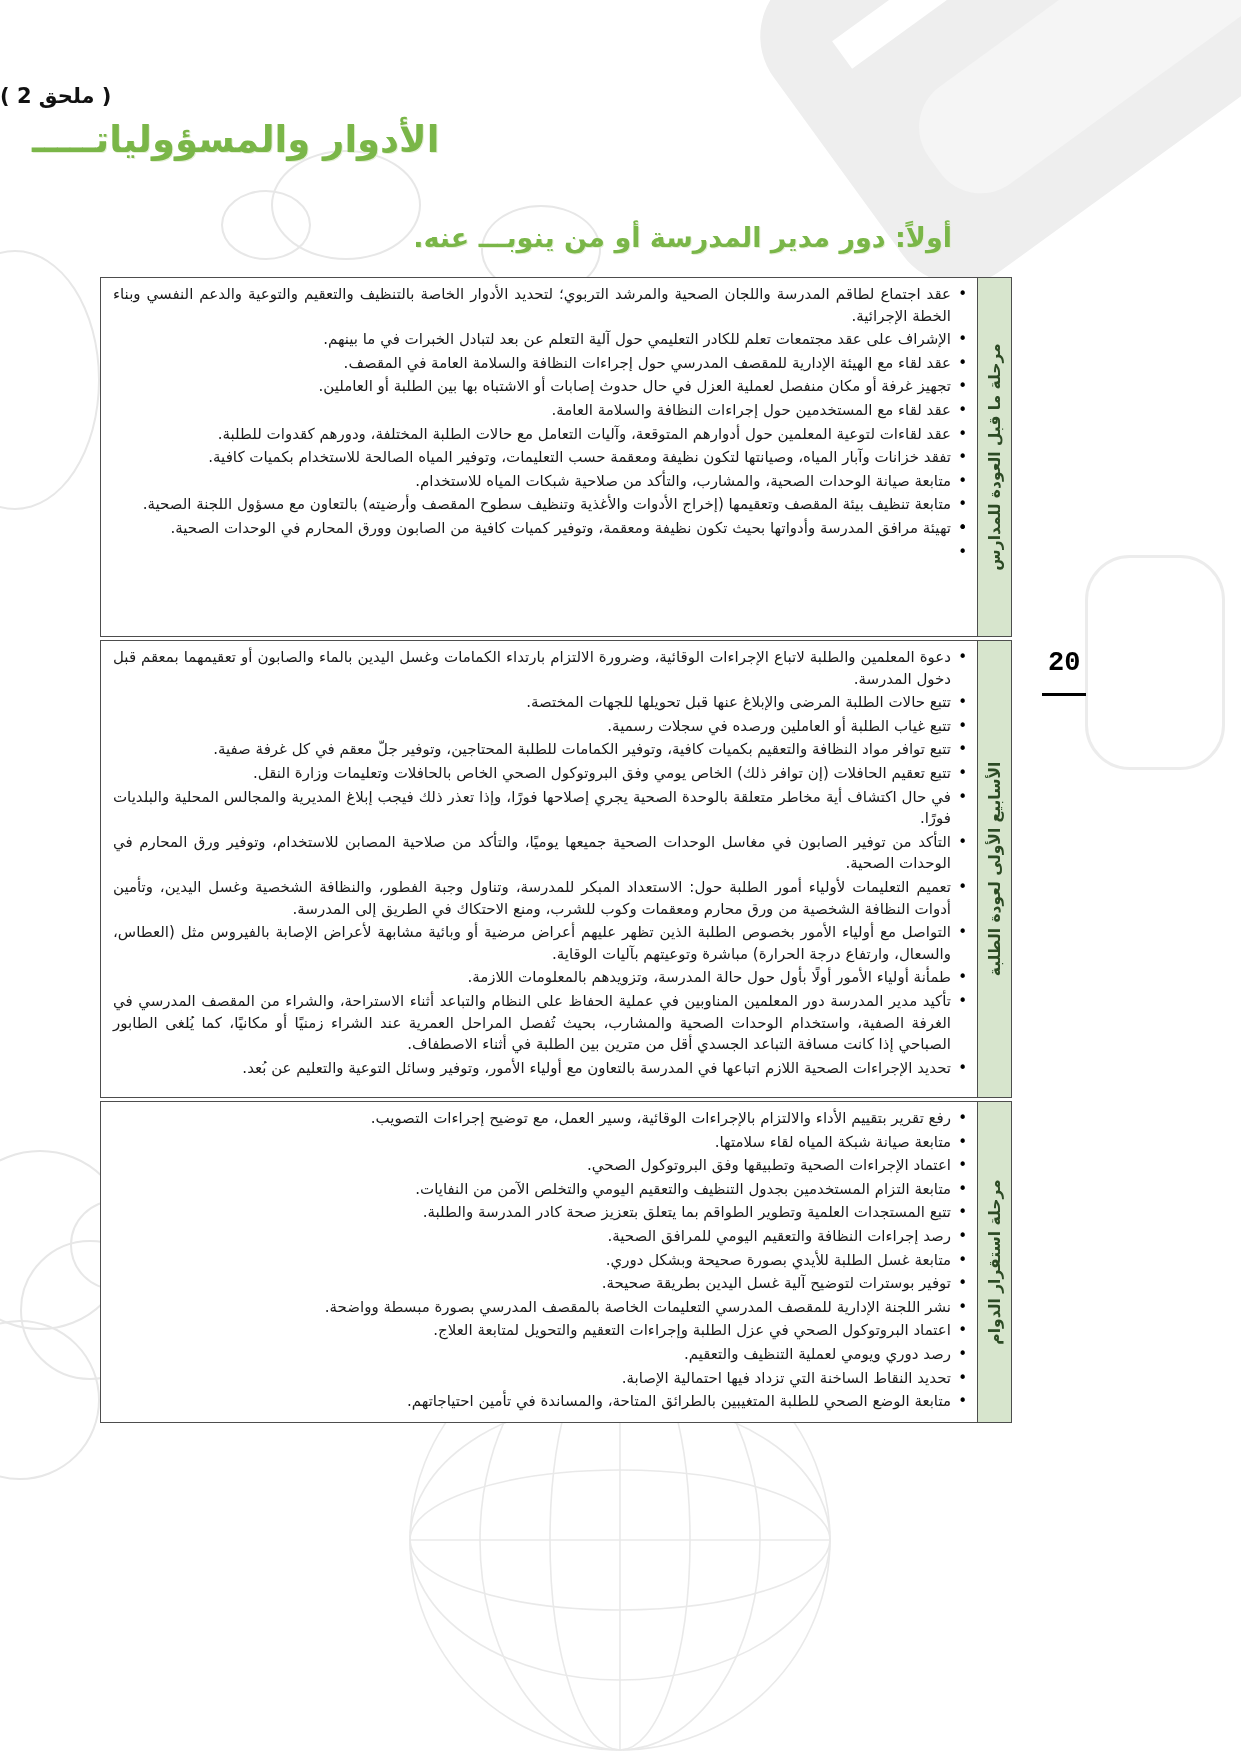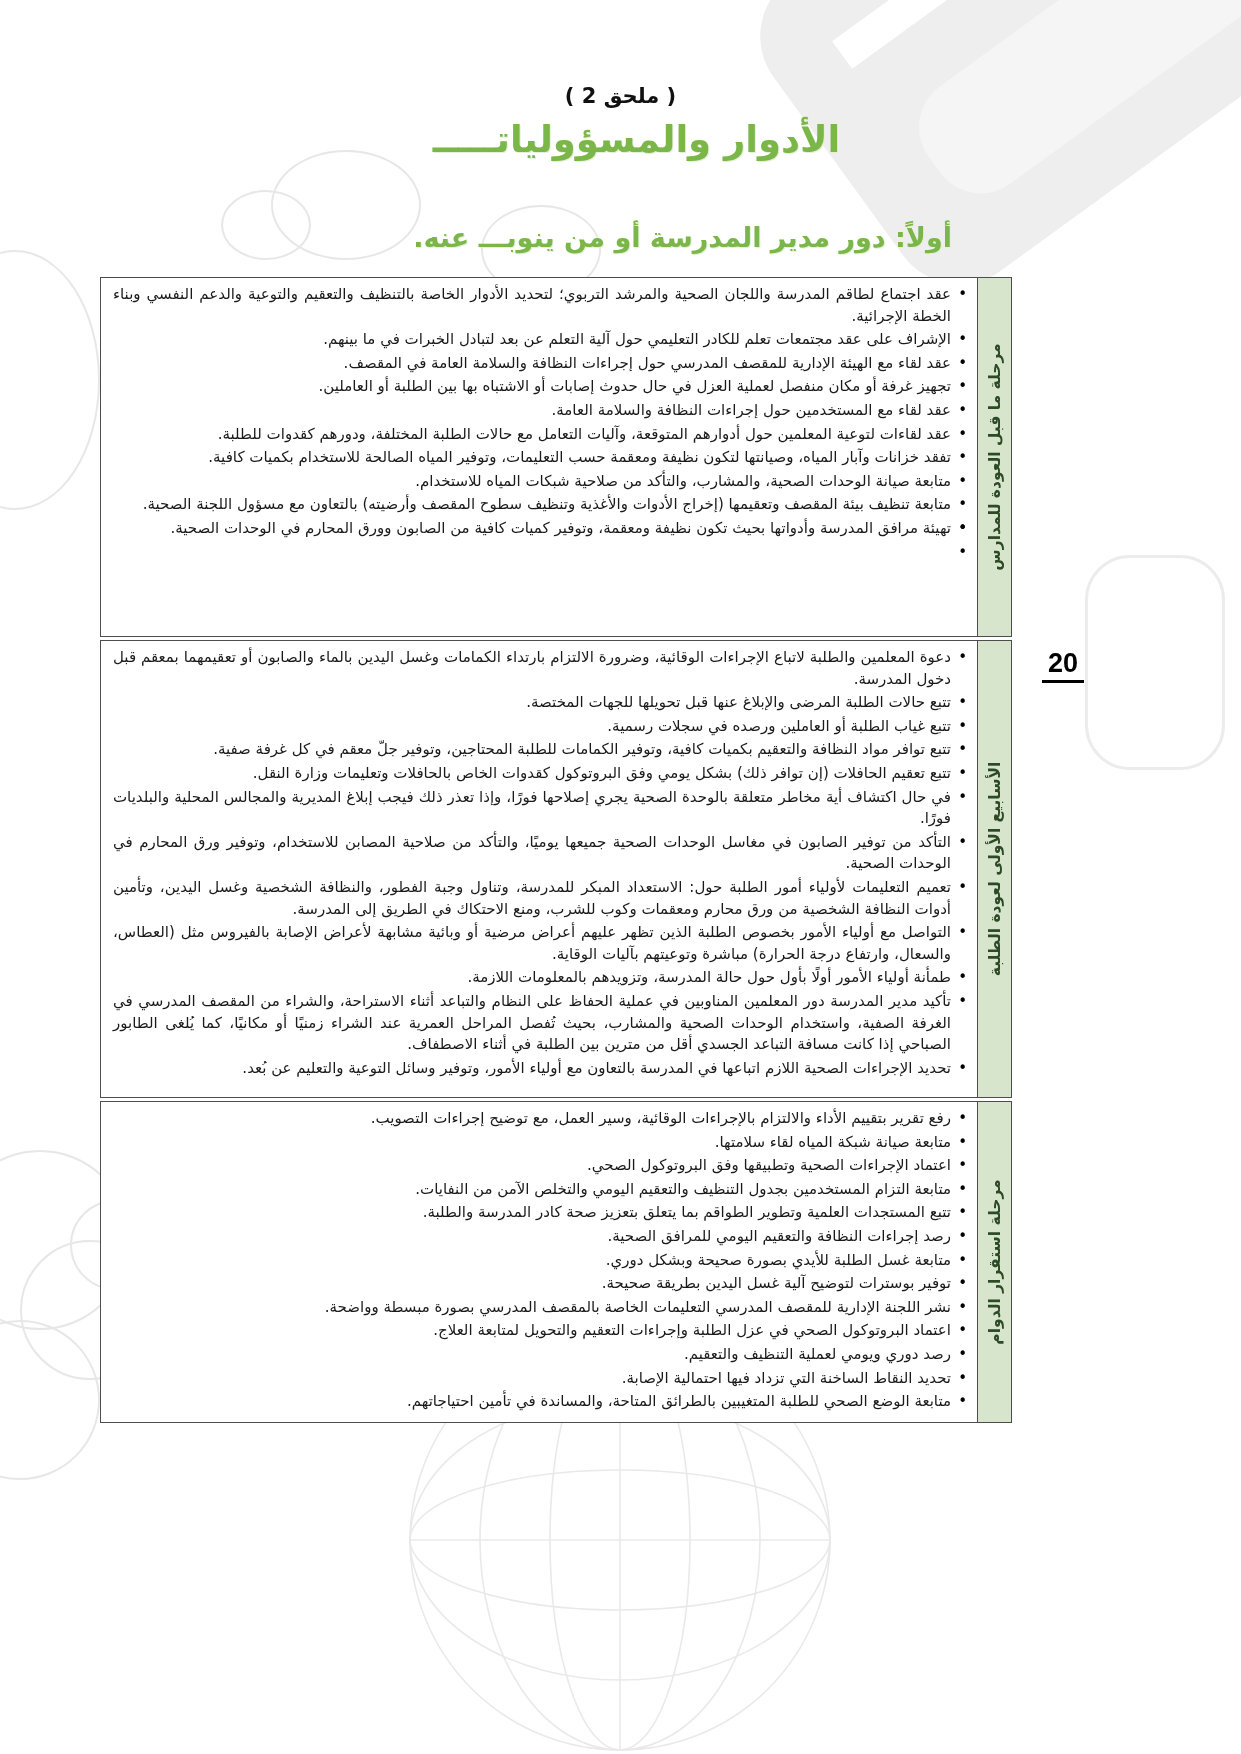--- a/index.html
+++ b/index.html
@@ -29,21 +29,21 @@
   .deco-leftarc{top:250px;left:-70px;width:170px;height:260px;border:2px solid var(--deco);border-radius:50%;}
   .deco-bracket{top:555px;left:1085px;width:140px;height:215px;border:3px solid #ececec;border-radius:45px;}
   .deco-flower{border:2px solid var(--deco);border-radius:50%;}
   .f1{top:1150px;left:-50px;width:180px;height:180px;}
   .f2{top:1240px;left:20px;width:140px;height:140px;}
   .f3{top:1320px;left:-60px;width:160px;height:160px;}
   .f4{top:1200px;left:70px;width:90px;height:90px;}
   .deco-globe{left:320px;top:1300px;opacity:.75;}
   
   .content-layer{position:relative;z-index:1;width:100%;height:100%;}
-  .header{position:absolute;top:84px;left:0;right:0;text-align:center;}
+  .header{position:absolute;top:84px;left:0;right:0;text-align:left;}
   .appendix-label{font-size:21px;font-weight:bold;color:#111;letter-spacing:1px;}
   .doc-title{
     margin-top:10px;font-size:37px;font-weight:bold;color:var(--accent-green);
     text-shadow:1px 1px 0 #e4efd6;
     padding-left:32px;
   }
   .subtitle{
     position:absolute;top:222px;right:289px;
     font-size:27px;font-weight:bold;color:var(--accent-green);
     text-shadow:1px 1px 0 #e4efd6;white-space:nowrap;text-align:center;
@@ -65,22 +65,22 @@
   .content{flex:1;padding:6px 9px 6px 12px;}
   .content ul{margin:0;padding:0;list-style:none;}
   .content li{
     position:relative;padding-right:17px;margin-bottom:2px;
     font-size:15px;line-height:1.44;color:var(--ink);
     text-align:justify;
   }
   .bullet{position:absolute;right:1px;top:0;font-size:15px;color:#000;}
   .page-number{
     position:absolute;top:648px;left:1042px;
-    font-family:Liberation Sans, sans-serif;font-size:27px;font-weight:bold;color:#000;
-    border-bottom:3px solid #000;padding:0 6px 1px;
+    font-family:Liberation Mono, monospace;font-size:27px;font-weight:bold;color:#000;
+    border-bottom:3px solid #000;padding:0 6px 15px;
   }
 </style>
 </head>
 <body>
 
 <div class="page">
 
   <div class="deco deco-tr1"></div>
   <div class="deco deco-tr2"></div>
   <div class="deco deco-tr3"></div>
@@ -139,21 +139,21 @@
         <div class="section" style="min-height: 458px;">
           <div class="side-label">
             <span class="vtext">الأسابيع الأولى لعودة الطلبة</span>
           </div>
           <div class="content">
             <ul>
               <li><span class="bullet">•</span><span class="item-text">دعوة المعلمين والطلبة لاتباع الإجراءات الوقائية، وضرورة الالتزام بارتداء الكمامات وغسل اليدين بالماء والصابون أو تعقيمهما بمعقم قبل دخول المدرسة.</span></li>
               <li><span class="bullet">•</span><span class="item-text">تتبع حالات الطلبة المرضى والإبلاغ عنها قبل تحويلها للجهات المختصة.</span></li>
               <li><span class="bullet">•</span><span class="item-text">تتبع غياب الطلبة أو العاملين ورصده في سجلات رسمية.</span></li>
               <li><span class="bullet">•</span><span class="item-text">تتبع توافر مواد النظافة والتعقيم بكميات كافية، وتوفير الكمامات للطلبة المحتاجين، وتوفير جلّ معقم في كل غرفة صفية.</span></li>
-              <li><span class="bullet">•</span><span class="item-text">تتبع تعقيم الحافلات (إن توافر ذلك) بشكل يومي وفق البروتوكول كقدوات الخاص بالحافلات وتعليمات وزارة النقل.</span></li>
+              <li><span class="bullet">•</span><span class="item-text">تتبع تعقيم الحافلات (إن توافر ذلك) الخاص يومي وفق البروتوكول الصحي الخاص بالحافلات وتعليمات وزارة النقل.</span></li>
               <li><span class="bullet">•</span><span class="item-text">في حال اكتشاف أية مخاطر متعلقة بالوحدة الصحية يجري إصلاحها فورًا، وإذا تعذر ذلك فيجب إبلاغ المديرية والمجالس المحلية والبلديات فورًا.</span></li>
               <li><span class="bullet">•</span><span class="item-text">التأكد من توفير الصابون في مغاسل الوحدات الصحية جميعها يوميًا، والتأكد من صلاحية المصابن للاستخدام، وتوفير ورق المحارم في الوحدات الصحية.</span></li>
               <li><span class="bullet">•</span><span class="item-text">تعميم التعليمات لأولياء أمور الطلبة حول: الاستعداد المبكر للمدرسة، وتناول وجبة الفطور، والنظافة الشخصية وغسل اليدين، وتأمين أدوات النظافة الشخصية من ورق محارم ومعقمات وكوب للشرب، ومنع الاحتكاك في الطريق إلى المدرسة.</span></li>
               <li><span class="bullet">•</span><span class="item-text">التواصل مع أولياء الأمور بخصوص الطلبة الذين تظهر عليهم أعراض مرضية أو وبائية مشابهة لأعراض الإصابة بالفيروس مثل (العطاس، والسعال، وارتفاع درجة الحرارة) مباشرة وتوعيتهم بآليات الوقاية.</span></li>
               <li><span class="bullet">•</span><span class="item-text">طمأنة أولياء الأمور أولًا بأول حول حالة المدرسة، وتزويدهم بالمعلومات اللازمة.</span></li>
               <li><span class="bullet">•</span><span class="item-text">تأكيد مدير المدرسة دور المعلمين المناوبين في عملية الحفاظ على النظام والتباعد أثناء الاستراحة، والشراء من المقصف المدرسي في الغرفة الصفية، واستخدام الوحدات الصحية والمشارب، بحيث تُفصل المراحل العمرية عند الشراء زمنيًا أو مكانيًا، كما يُلغى الطابور الصباحي إذا كانت مسافة التباعد الجسدي أقل من مترين بين الطلبة في أثناء الاصطفاف.</span></li>
               <li><span class="bullet">•</span><span class="item-text">تحديد الإجراءات الصحية اللازم اتباعها في المدرسة بالتعاون مع أولياء الأمور، وتوفير وسائل التوعية والتعليم عن بُعد.</span></li>
             </ul>
           </div>
         </div>

